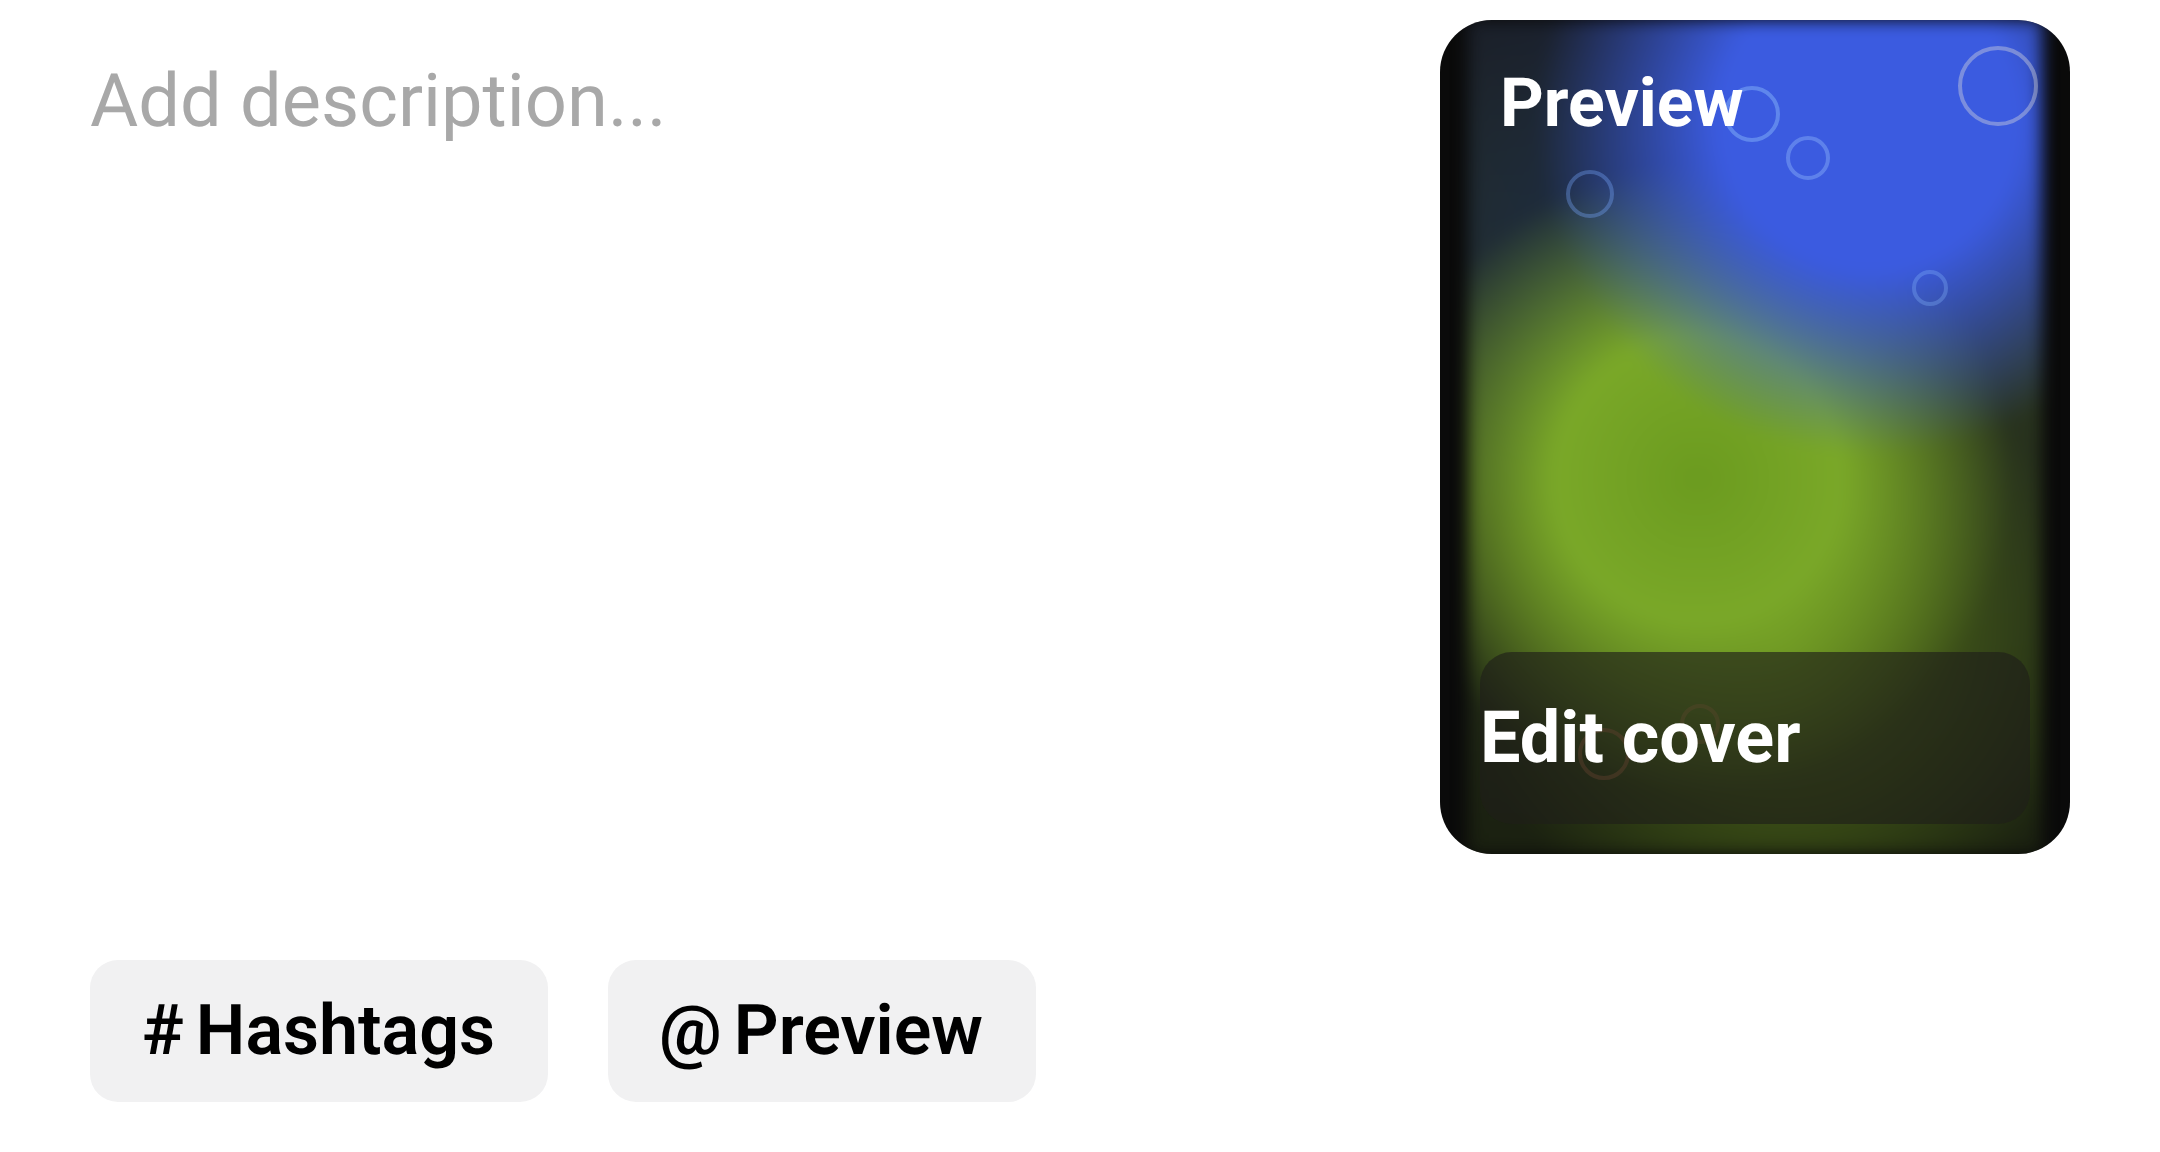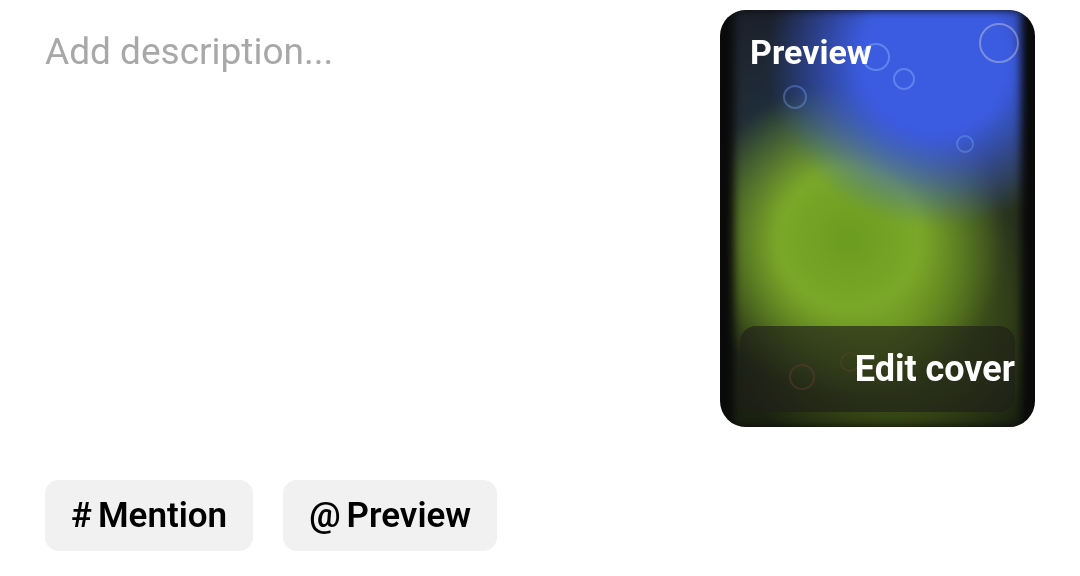--- a/index.html
+++ b/index.html
@@ -106,21 +106,21 @@
       padding: 22px 0;
       background: rgba(30, 30, 25, 0.65);
       border: none;
       border-radius: 16px;
       color: #ffffff;
       font-size: 36px;
       font-weight: 700;
       font-family: inherit;
       cursor: pointer;
       z-index: 2;
-      text-align: right;
+      text-align: left;
     }
     
     .buttons-row {
       position: absolute;
       bottom: 25px;
       left: 45px;
       display: flex;
       gap: 30px;
     }
     
@@ -167,21 +167,21 @@
       <div class="bokeh-circle bc6"></div>
       <div class="bokeh-circle bc7"></div>
     </div>
     <div class="preview-label">Preview</div>
     <button class="edit-cover-button">Edit cover</button>
   </div>
 
   <div class="buttons-row">
     <button class="pill-button">
       <span class="pill-icon">#</span>
-      <span class="pill-label">Mention</span>
+      <span class="pill-label">Hashtags</span>
     </button>
     <button class="pill-button">
       <span class="pill-icon">@</span>
       <span class="pill-label">Preview</span>
     </button>
   </div>
 
 </div>
 
 </body></html>

